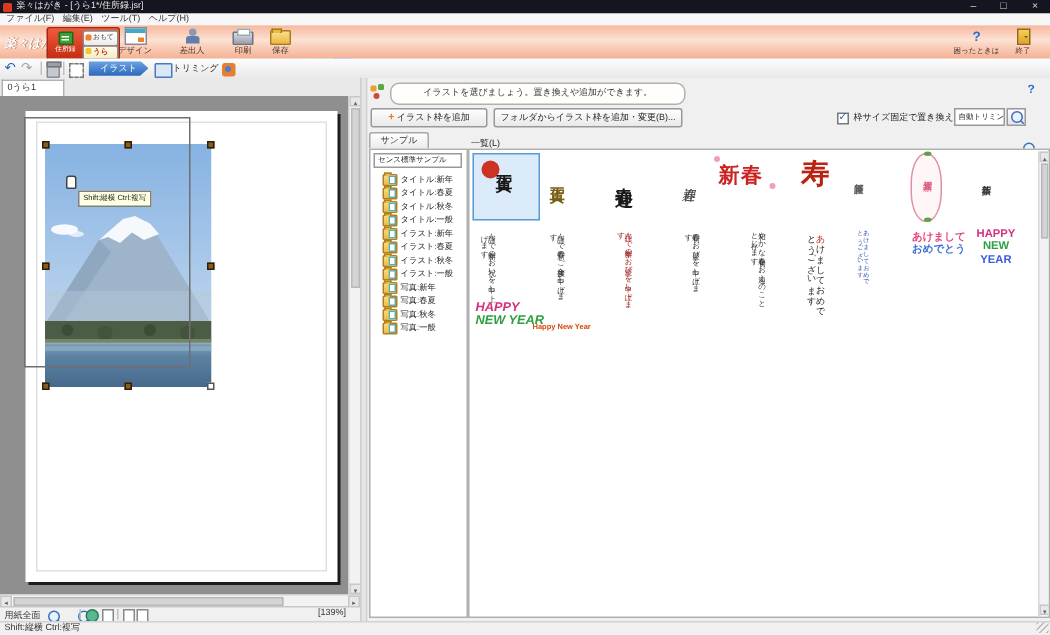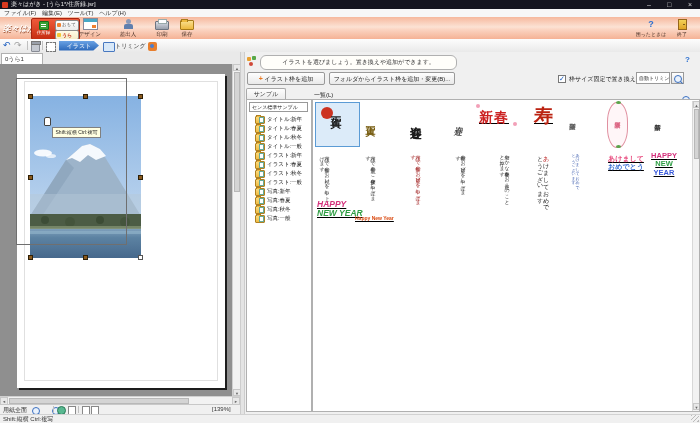--- a/index.html
+++ b/index.html
@@ -108,21 +108,21 @@
   .fold{display:inline-block;width:8px;height:6px;background:linear-gradient(#fada7e,#efbc42);border:1px solid #b08020;border-radius:1px;margin:0 2px 0 6px;position:relative;flex:none;}
   .fold::before{content:"";position:absolute;left:0;top:-2px;width:3px;height:1.5px;background:#efbc42;border:1px solid #b08020;border-bottom:none;}
   .fold::after{content:"";position:absolute;right:0.5px;top:0.5px;width:2.5px;height:3.5px;background:#fff;border:0.5px solid #6a9;}
   .listlbl{left:69px;top:39px;font-size:6px;color:#222;}
   .lzoom{top:38px;}
   .list{left:67px;top:47px;width:388px;height:313px;background:#fff;border:1px solid #b0b0b0;box-sizing:border-box;overflow:hidden;}
   .lscroll{left:379px;top:1px;width:8px;height:310px;background:#f2f2f2;border-left:1px solid #d8d8d8;box-sizing:border-box;}
   
   .vtext{writing-mode:vertical-rl;text-orientation:upright;line-height:1;letter-spacing:0;}
   .serif{font-family:"DejaVu Serif","Liberation Serif",serif;}
-  .thumb{position:absolute;text-decoration:underline;}
+  .thumb{position:absolute;}
   .selbox{left:2px;top:2px;width:45px;height:45px;border:1px solid #5b9bd5;background:#dcebf9;box-sizing:border-box;}
   .sun{position:absolute;left:5px;top:4px;width:12px;height:12px;border-radius:50%;background:#cc3322;}
   .g-large{font-weight:bold;color:#1a1a1a;}
   .grt{font-size:5px;color:#333;}
   .red-first::first-letter{color:#c03030;}
   .hword{font-weight:bold;display:block;line-height:1.1;text-align:center;}
 </style>
 </head>
 <body>
 

